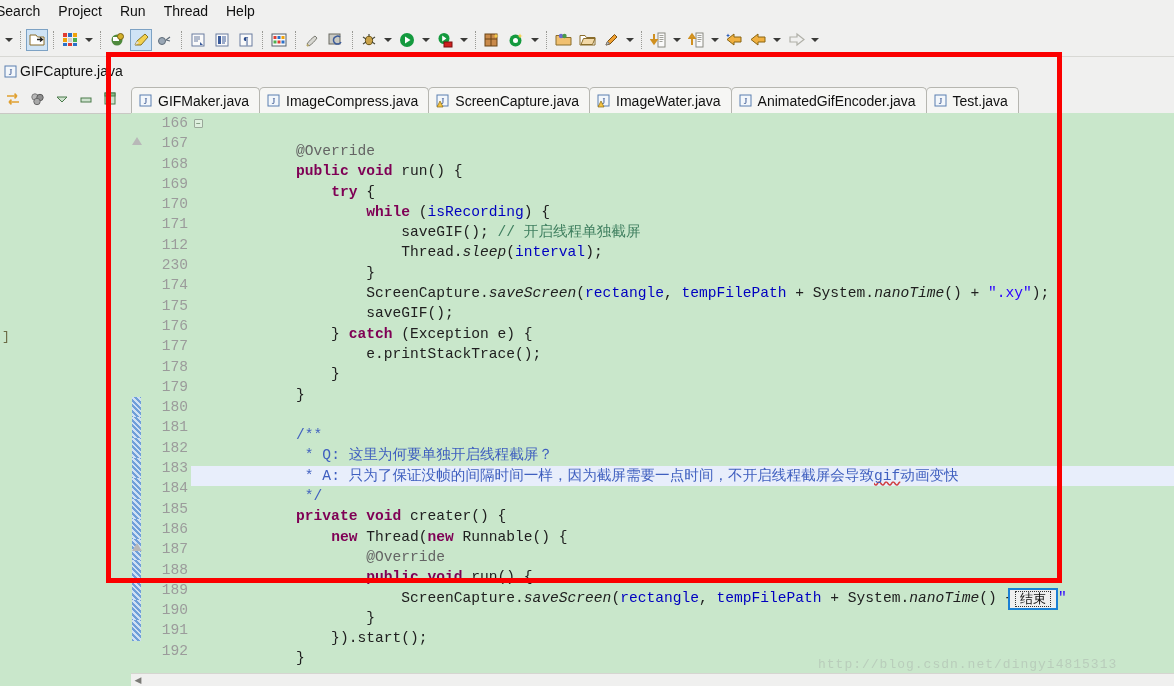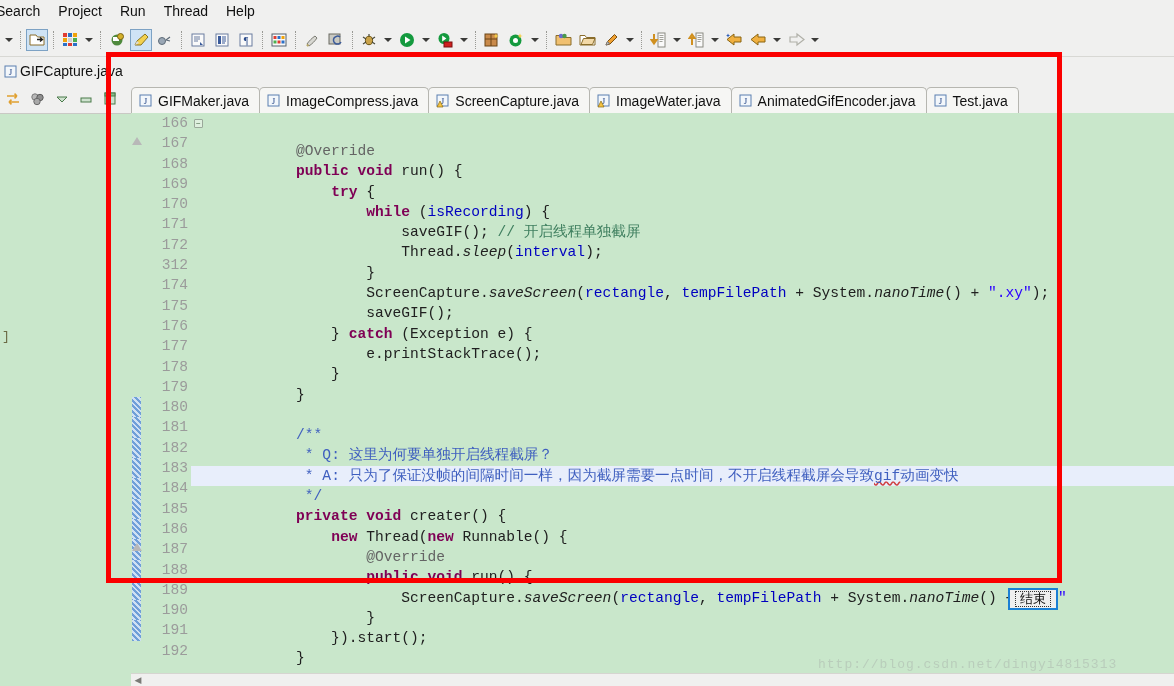--- a/index.html
+++ b/index.html
@@ -673,22 +673,22 @@
         </div>
         <div class="ann"></div>
       </div>
     <div id="gutter">
         <div class="lnum">166<span class="fold">−</span></div>
         <div class="lnum">167</div>
         <div class="lnum">168</div>
         <div class="lnum">169</div>
         <div class="lnum">170</div>
         <div class="lnum">171</div>
-        <div class="lnum">172</div>
-        <div class="lnum">312</div>
+        <div class="lnum">112</div>
+        <div class="lnum">230</div>
         <div class="lnum">174</div>
         <div class="lnum">175</div>
         <div class="lnum">176</div>
         <div class="lnum">177</div>
         <div class="lnum">178</div>
         <div class="lnum">179</div>
         <div class="lnum">180<span class="fold">−</span></div>
         <div class="lnum">181</div>
         <div class="lnum">182</div>
         <div class="lnum">183</div>

